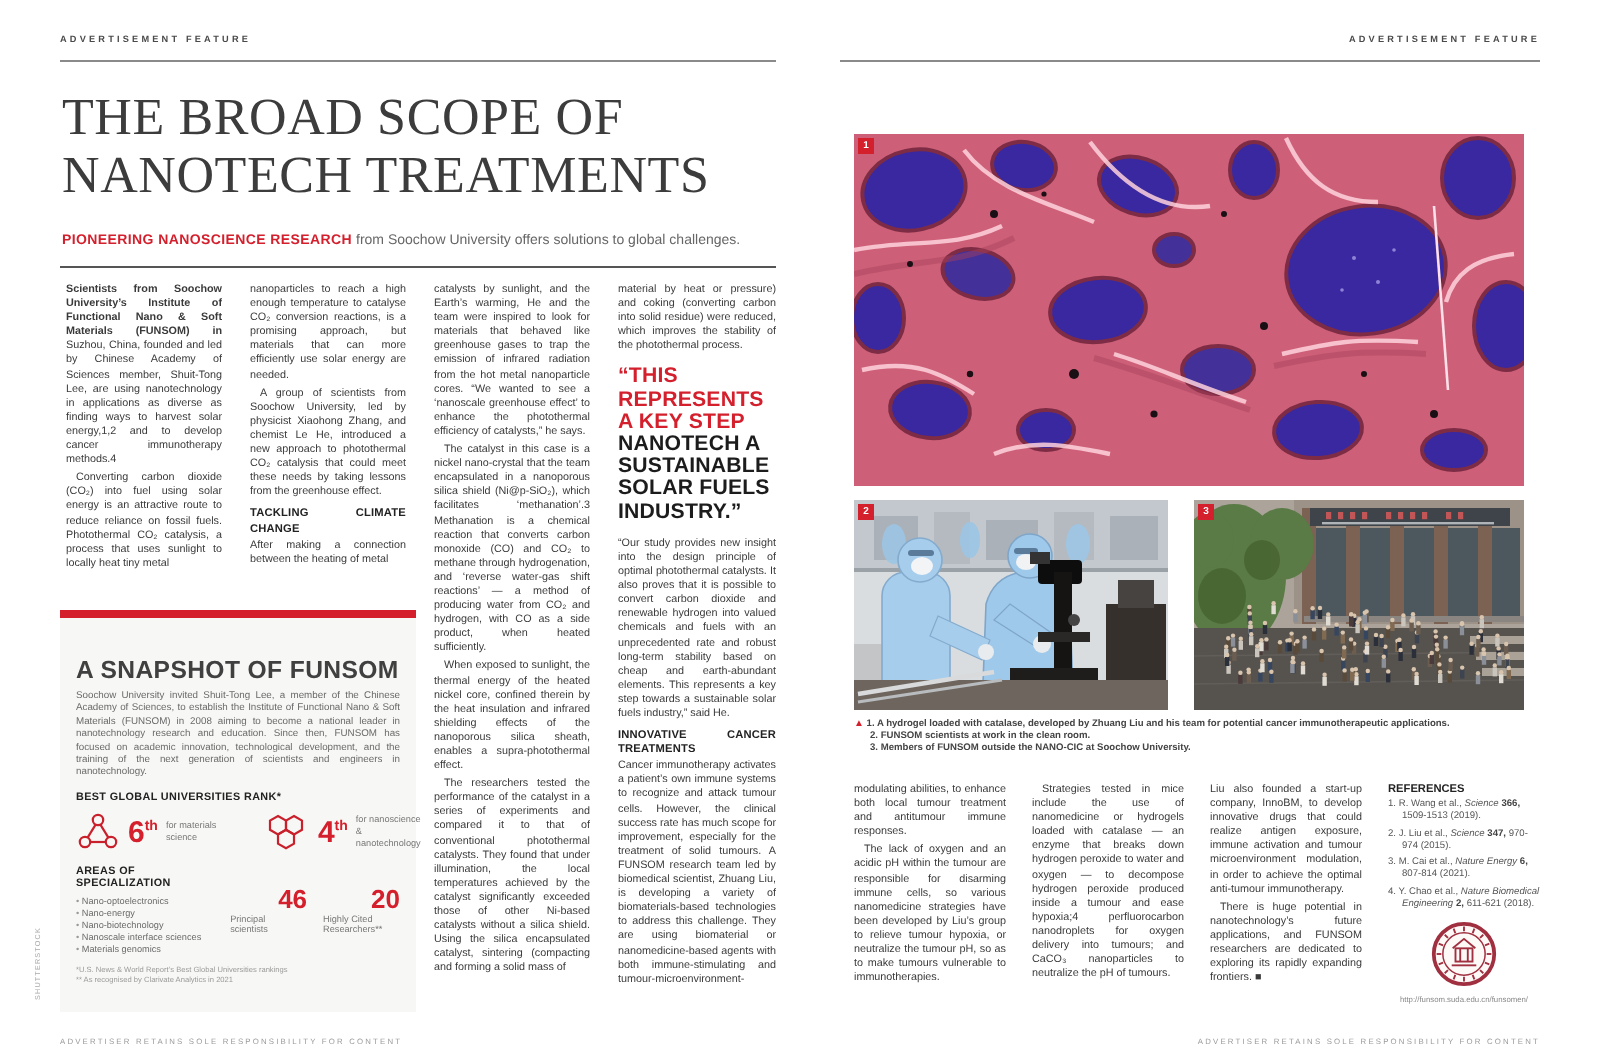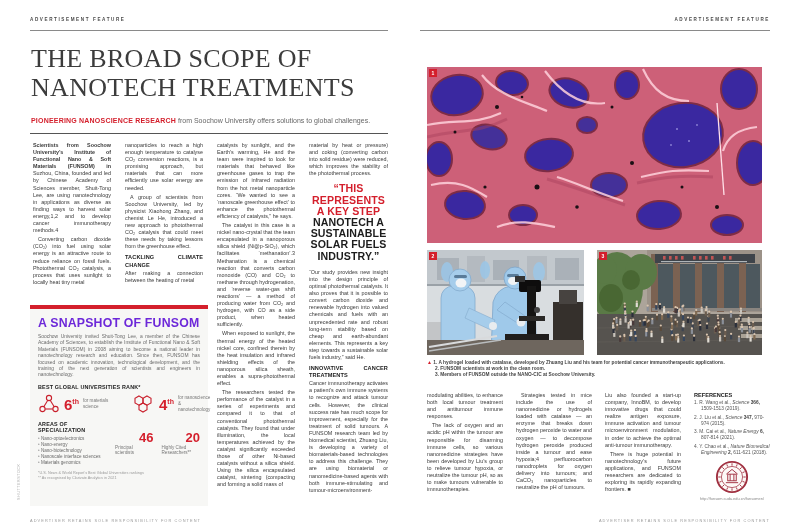--- a/index.html
+++ b/index.html
@@ -15,27 +15,27 @@
   
   .headline{font-family:"Liberation Serif",serif;font-size:26px;line-height:29px;color:#3c3c3c;letter-spacing:.3px;}
   .standfirst{font-size:7px;color:#666;}
   .standfirst .lead{color:#d41f2c;font-weight:bold;letter-spacing:.2px;}
   .col{font-size:5.4px;line-height:7.1px;text-align:justify;color:#3a3a3a;overflow:hidden;}
   .col p{margin:0 0 2px 0;}
   .col p.ind{text-indent:5px;}
   .colhead{font-weight:bold;font-size:5.6px;margin:4px 0 1px 0;color:#222;letter-spacing:.1px;}
   .leadin{font-weight:bold;}
 
-  .pullquote{text-align:center;font-weight:bold;font-size:10.6px;line-height:11.2px;margin:6px 0 7px 0;letter-spacing:.1px;}
+  .pullquote{text-align:left;font-weight:bold;font-size:10.6px;line-height:11.2px;margin:6px 0 7px 0;letter-spacing:.1px;}
   .pq-red{color:#d41f2c;}
   .pq-dark{color:#1c1c1c;}
 
   
   .snapbox{background:#f7f7f5;border-top:4px solid #d41f2c;box-sizing:border-box;padding:7px 8px 5px 8px;}
-  .snaptitle{font-size:12.3px;font-weight:bold;color:#6d28d9;letter-spacing:.2px;margin:0 0 4px 0;}
+  .snaptitle{font-size:12.3px;font-weight:bold;color:#404040;letter-spacing:.2px;margin:12px 0 4px 0;}
   .snappara{font-size:4.9px;line-height:6.4px;color:#6a6a6a;text-align:justify;margin:0 0 5px 0;}
   .snaphead{font-size:5.4px;font-weight:bold;color:#222;letter-spacing:.2px;margin:0 0 3px 0;}
   .rankrow{display:flex;gap:14px;margin:0 0 6px 0;}
   .rankcell{display:flex;align-items:center;gap:4px;}
   .ranknum{font-size:15px;font-weight:bold;color:#d41f2c;line-height:14px;}
   .ranknum sup{font-size:7px;}
   .ranklabel{font-size:4.6px;line-height:5.6px;color:#777;width:34px;}
   .arealist{margin:0;padding:0;list-style:none;font-size:4.6px;line-height:6px;color:#6a6a6a;}
   .arealist li:before{content:"• ";color:#9a9a9a;}
   .statblock .ranknum{font-size:13px;margin-left:24px;}

